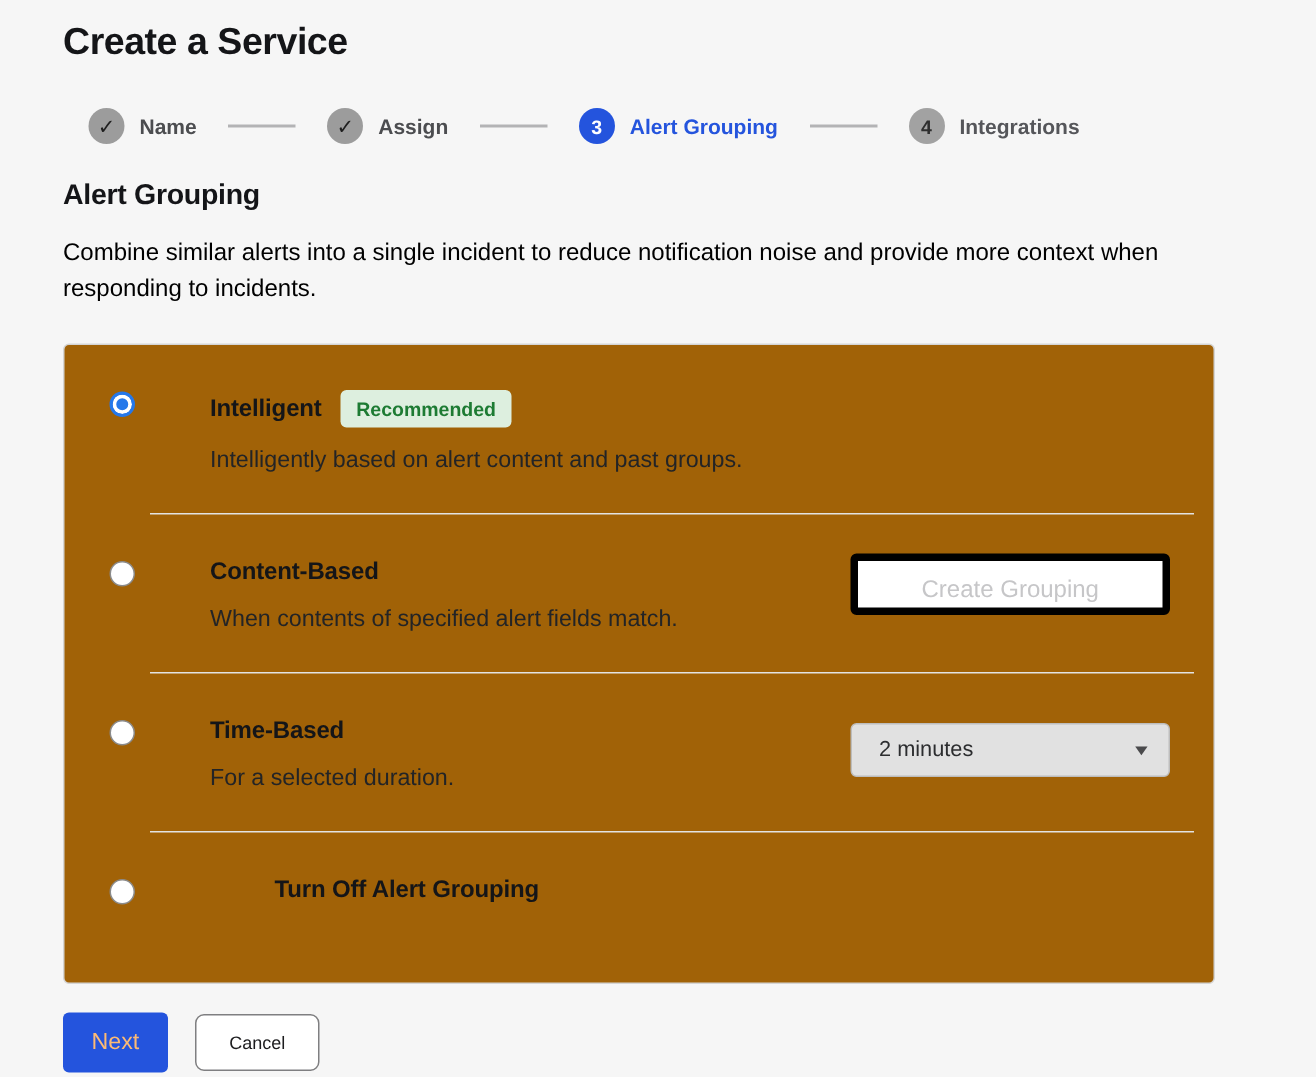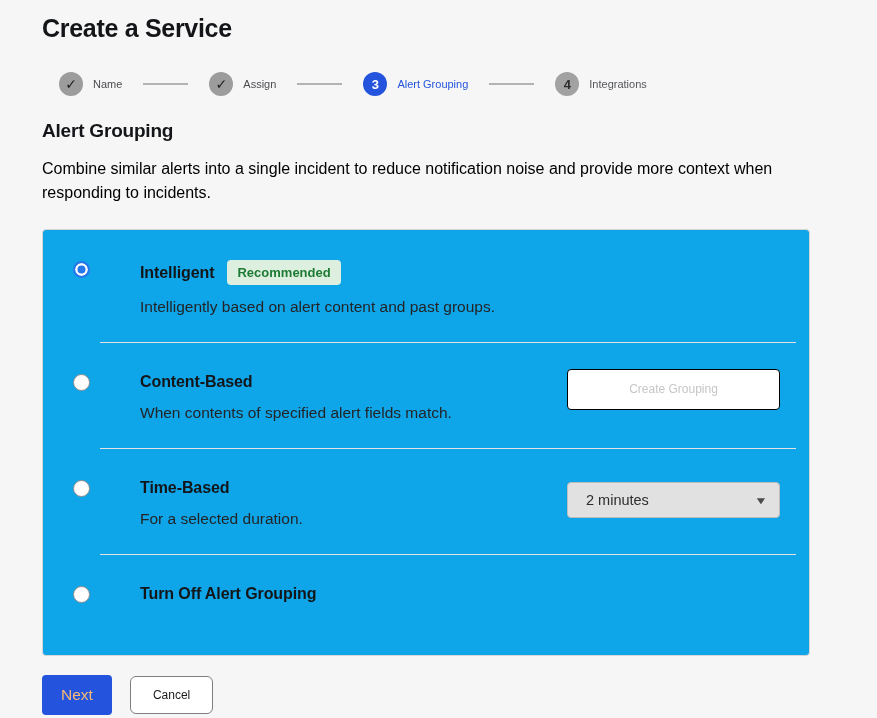--- a/index.html
+++ b/index.html
@@ -32,21 +32,21 @@
   .step-circle {
     width: 24px; height: 24px;
     border-radius: 50%;
     display: flex; align-items: center; justify-content: center;
     font-size: 13px; font-weight: 700;
     flex: 0 0 auto;
   }
   .step-circle.complete { background: #9c9c9c; color: #1e1e1e; font-size: 14px; }
   .step-circle.active   { background: #2454dd; color: #ffffff; }
   .step-circle.upcoming { background: #a2a2a2; color: #2e2e2e; }
-  .step-label { font-size: 11px; font-weight: 400; color: #4c4d50; white-space: nowrap; }
+  .step-label { font-size: 14px; font-weight: 700; color: #4c4d50; white-space: nowrap; }
   .step.active .step-label { color: #2454dd; }
   .step.upcoming .step-label { color: #55565a; }
   .connector {
     width: 45px; height: 2px;
     background: #b3b3b5;
     margin: 0 21px;
     flex: 0 0 auto;
   }
 
   
@@ -61,31 +61,31 @@
     font-size: 16px;
     line-height: 1.5;
     color: #000000;
     max-width: 800px;
     margin-bottom: 24px;
   }
 
   
   .card {
     width: 768px;
-    background: #0ea5e9;
+    background: #a16207;
     border: 1px solid #d5d5d5;
     border-radius: 4px;
   }
   .option-row {
     position: relative;
     display: flex;
     align-items: flex-start;
     padding: 30px 29px 26px 21px;
   }
-  .option-row.last { padding-bottom: 52px; }
+  .option-row.last { padding-bottom: 52px; gap: 43px; }
   .sep {
     height: 1px;
     background: #e3e3e3;
     margin-left: 57px;
     margin-right: 13px;
   }
 
   
   .radio {
     width: 17px; height: 17px;
@@ -128,24 +128,24 @@
   .row-control {
     position: absolute;
     right: 29px;
     width: 213px;
   }
   .ghost-button {
     top: 26px;
     height: 41px;
     width: 213px;
     background: #ffffff;
-    border: 1px solid #000000;
+    border: 5px solid #000000;
     border-radius: 4px;
     color: #c6c6c8;
-    font-size: 12px;
+    font-size: 16px;
     font-family: inherit;
     text-align: center;
     line-height: 39px;
     cursor: default;
   }
   .dropdown {
     top: 33px;
     height: 36px;
     background: #e1e1e1;
     border: 1px solid #bdbdbd;

